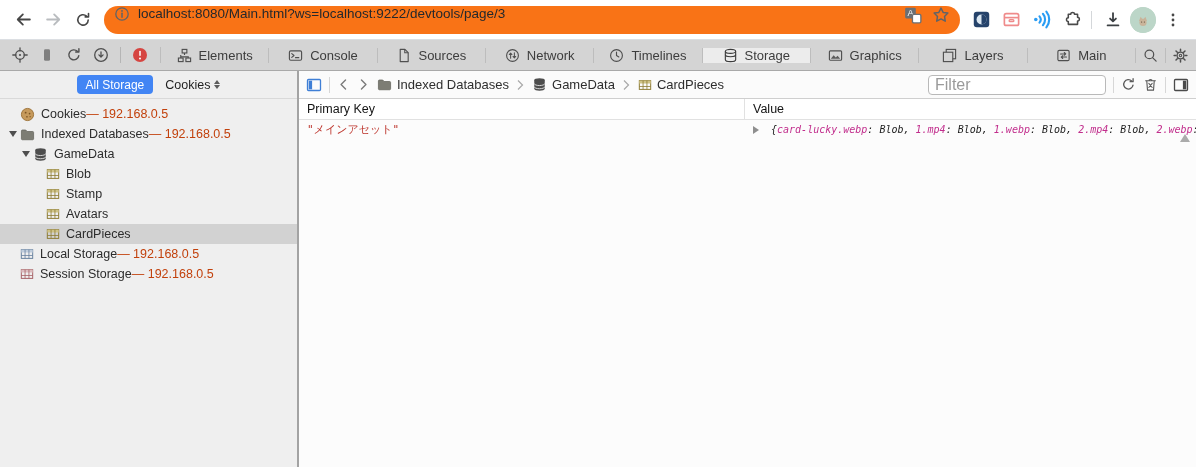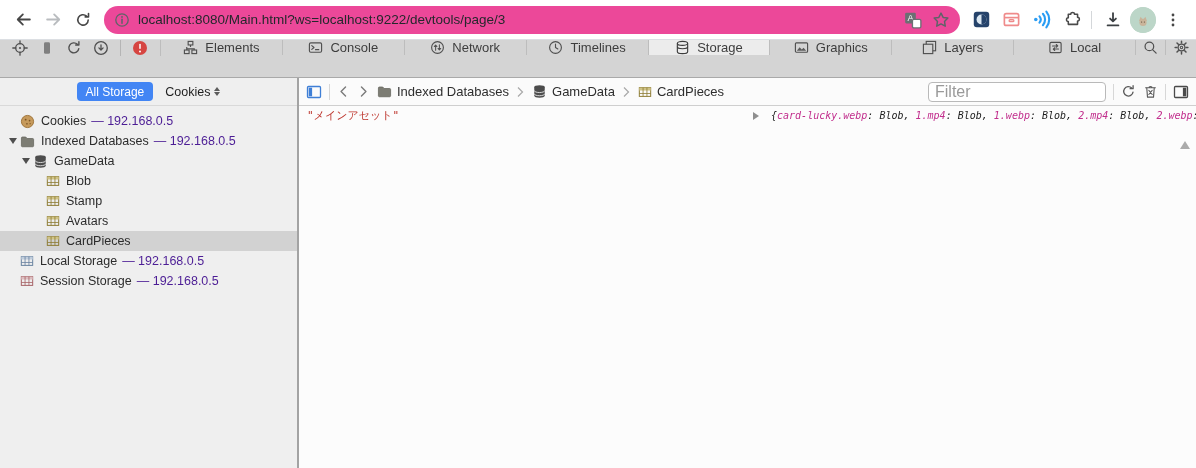--- a/index.html
+++ b/index.html
@@ -5,33 +5,33 @@
   * { margin:0; padding:0; box-sizing:border-box; }
   html,body { width:1196px; height:468px; overflow:hidden; background:#fff;
     font-family:"Liberation Sans", sans-serif; }
   svg { display:block; }
 
   
   .browser-toolbar { height:40px; background:#fff; border-bottom:1px solid #dcdfe3;
     display:flex; align-items:center; padding:0 8px; }
   .nav-btn { width:30px; height:30px; display:flex; align-items:center; justify-content:center;
     border-radius:50%; flex:0 0 auto; }
-  .omnibox { flex:1; height:28px; background:#ec4899; border-radius:14px; margin:0 8px 0 6px;
-    display:flex; align-items:center; padding:0 10px; min-width:0; }
+  .omnibox { flex:1; height:28px; background:#f97316; border-radius:14px; margin:0 8px 0 6px;
+    display:flex; align-items:flex-start; padding:0 10px; min-width:0; }
   .omnibox .url { font-size:13.5px; color:#24282c; margin-left:8px; white-space:nowrap;
     overflow:hidden; flex:1; }
   .omni-right { display:flex; align-items:center; gap:10px; margin-left:8px; }
   .ext-cluster { display:flex; align-items:center; gap:11px; padding:0 4px; }
   .vsep { width:1px; height:18px; background:#d4d7da; margin:0 6px; }
   .avatar { width:26px; height:26px; border-radius:50%; background:#bcd6c8;
     display:flex; align-items:center; justify-content:center; overflow:hidden; }
 
   
-  .dt-tabbar { height:38px; background:#d4d4d4; border-bottom:1px solid #a9a9a9;
-    display:flex; align-items:flex-start; }
+  .dt-tabbar { height:31px; background:#d4d4d4; border-bottom:1px solid #a9a9a9;
+    display:flex; align-items:center; }
   .dt-left-icons { display:flex; align-items:center; gap:11px; padding:0 12px;
     border-right:1px solid #bdbdbd; }
   .dt-left-icons .isep { width:1px; height:16px; background:#b5b5b5; }
   .dt-tab { flex:1 1 0; display:flex; align-items:center; justify-content:center; gap:7px;
     border-right:1px solid #bdbdbd; font-size:13px; color:#3d3d3d; cursor:default; }
   .dt-tab.selected { background:#ececec; }
   .dt-sq-btn { width:30px; display:flex; align-items:center; justify-content:center;
     border-right:1px solid #bdbdbd; }
   .dt-sq-btn:last-child { border-right:none; }
 
@@ -48,21 +48,21 @@
   .updown { display:flex; flex-direction:column; gap:1px; }
   .updown i { width:0; height:0; border-left:3.5px solid transparent; border-right:3.5px solid transparent; }
   .updown .up { border-bottom:4px solid #5c5c5c; }
   .updown .dn { border-top:4px solid #5c5c5c; }
 
   .tree { padding-top:5px; font-size:12.5px; color:#2c2c2c; }
   .tree-row { height:20px; display:flex; align-items:center; padding-left:6px; cursor:default; }
   .tree-row.selected { background:#d2d2d2; }
   .tree-row .slot { width:14px; flex:0 0 14px; display:flex; align-items:center; justify-content:center; }
   .tree-row .icon { margin-right:6px; flex:0 0 auto; }
-  .tree-row .host { color:#4c1d95; margin-left:5px; }
+  .tree-row .host { color:#c2410c; }
   .ind1 { padding-left:19px; } .ind2 { padding-left:46px; }
   .tri-down { width:0; height:0; border-left:4.5px solid transparent;
     border-right:4.5px solid transparent; border-top:6px solid #4f4f4f; }
 
   
   .content { flex:1; background:#fcfcfc; display:flex; flex-direction:column; position:relative; min-width:0; }
   .navbar { height:28px; flex:0 0 28px; display:flex; align-items:center; gap:7px; padding:0 7px;
     border-bottom:1px solid #cfcfcf; background:#fbfbfb; }
   .navbar .nsep { width:1px; height:16px; background:#d7d7d7; }
   .crumb { display:flex; align-items:center; gap:5px; font-size:13px; color:#2e2e2e; }
@@ -216,20 +216,27 @@
   <div class="dt-tab">
     <svg width="15" height="15" viewBox="0 0 16 16">
         <rect x="1.5" y="3" width="13" height="10" rx="1.5" stroke="#4f4f4f" stroke-width="1.2" fill="none"></rect>
         <path d="M4 6l2.4 2L4 10" stroke="#4f4f4f" stroke-width="1.2" fill="none" stroke-linecap="round" stroke-linejoin="round"></path>
         <path d="M8 10.3h3.5" stroke="#4f4f4f" stroke-width="1.2" stroke-linecap="round"></path>
       </svg>
     <span>Console</span>
   </div>
   <div class="dt-tab">
     <svg width="15" height="15" viewBox="0 0 16 16">
+        <path d="M4.5 1.5h5L13 5v9.5H4.5z" stroke="#4f4f4f" stroke-width="1.2" fill="none" stroke-linejoin="round"></path>
+        <path d="M9.3 1.7v3.4H13" stroke="#4f4f4f" stroke-width="1.1" fill="none"></path>
+      </svg>
+    <span>Sources</span>
+  </div>
+  <div class="dt-tab">
+    <svg width="15" height="15" viewBox="0 0 16 16">
         <circle cx="8" cy="8" r="6.3" stroke="#4f4f4f" stroke-width="1.2" fill="none"></circle>
         <path d="M6 11V5.6M4.6 7 6 5.4 7.4 7" stroke="#4f4f4f" stroke-width="1.1" fill="none" stroke-linecap="round" stroke-linejoin="round"></path>
         <path d="M10 5v5.4M8.6 9 10 10.6 11.4 9" stroke="#4f4f4f" stroke-width="1.1" fill="none" stroke-linecap="round" stroke-linejoin="round"></path>
       </svg>
     <span>Network</span>
   </div>
   <div class="dt-tab">
     <svg width="15" height="15" viewBox="0 0 16 16">
         <circle cx="8" cy="8" r="6.3" stroke="#4f4f4f" stroke-width="1.2" fill="none"></circle>
         <path d="M8 4.4V8l2.5 1.6" stroke="#4f4f4f" stroke-width="1.2" fill="none" stroke-linecap="round" stroke-linejoin="round"></path>
@@ -257,21 +264,21 @@
         <rect x="1.5" y="4.5" width="10" height="10" stroke="#4f4f4f" stroke-width="1.2" fill="#d4d4d4"></rect>
       </svg>
     <span>Layers</span>
   </div>
   <div class="dt-tab">
     <svg width="15" height="15" viewBox="0 0 16 16">
         <rect x="2" y="2.5" width="12" height="11" rx="1.5" stroke="#4f4f4f" stroke-width="1.2" fill="none"></rect>
         <path d="M4.8 6.3h5.4M8.8 4.8l1.6 1.5-1.6 1.5" stroke="#4f4f4f" stroke-width="1.1" fill="none" stroke-linecap="round" stroke-linejoin="round"></path>
         <path d="M11.2 9.7H5.8M7.2 8.2 5.6 9.7l1.6 1.5" stroke="#4f4f4f" stroke-width="1.1" fill="none" stroke-linecap="round" stroke-linejoin="round"></path>
       </svg>
-    <span>Local</span>
+    <span>Main</span>
   </div>
   <div class="dt-sq-btn">
     <svg width="15" height="15" viewBox="0 0 16 16">
         <circle cx="6.8" cy="6.8" r="4.6" stroke="#4f4f4f" stroke-width="1.3" fill="none"></circle>
         <path d="M10.2 10.2 14 14" stroke="#4f4f4f" stroke-width="1.3" stroke-linecap="round"></path>
       </svg>
   </div>
   <div class="dt-sq-btn">
     <svg width="15" height="15" viewBox="0 0 16 16">
         <circle cx="8" cy="8" r="3.6" stroke="#4f4f4f" stroke-width="1.3" fill="none"></circle>
@@ -451,20 +458,24 @@
           <path d="M4 4l.8 10h6.4L12 4" stroke="#5a5a5a" stroke-width="1.2" fill="none" stroke-linejoin="round"></path>
           <path d="M6.2 6.8l3.6 4.4M9.8 6.8l-3.6 4.4" stroke="#5a5a5a" stroke-width="1.1" stroke-linecap="round"></path>
         </svg>
       <span class="nsep"></span>
       <svg width="16" height="16" viewBox="0 0 16 16">
           <rect x="1.5" y="2.5" width="13" height="11" rx="1" stroke="#4a4a4a" stroke-width="1.3" fill="none"></rect>
           <rect x="9.9" y="3.7" width="3.4" height="8.6" fill="#4a4a4a"></rect>
         </svg>
     </div>
 
+    <div class="table-header">
+      <div class="col-pk">Primary Key</div>
+      <div class="col-val">Value</div>
+    </div>
 
     <div class="table-row">
       <div class="cell-pk">"メインアセット"</div>
       <div class="cell-val">
         <span class="tri-right"></span>
         <span class="preview"><span>{</span><span class="k">card-lucky.webp</span><span>: </span><span>Blob</span><span>, </span><span class="k">1.mp4</span><span>: </span><span>Blob</span><span>, </span><span class="k">1.webp</span><span>: </span><span>Blob</span><span>, </span><span class="k">2.mp4</span><span>: </span><span>Blob</span><span>, </span><span class="k">2.webp</span><span>: </span></span>
       </div>
     </div>
 
     <span class="scroll-up"></span>

